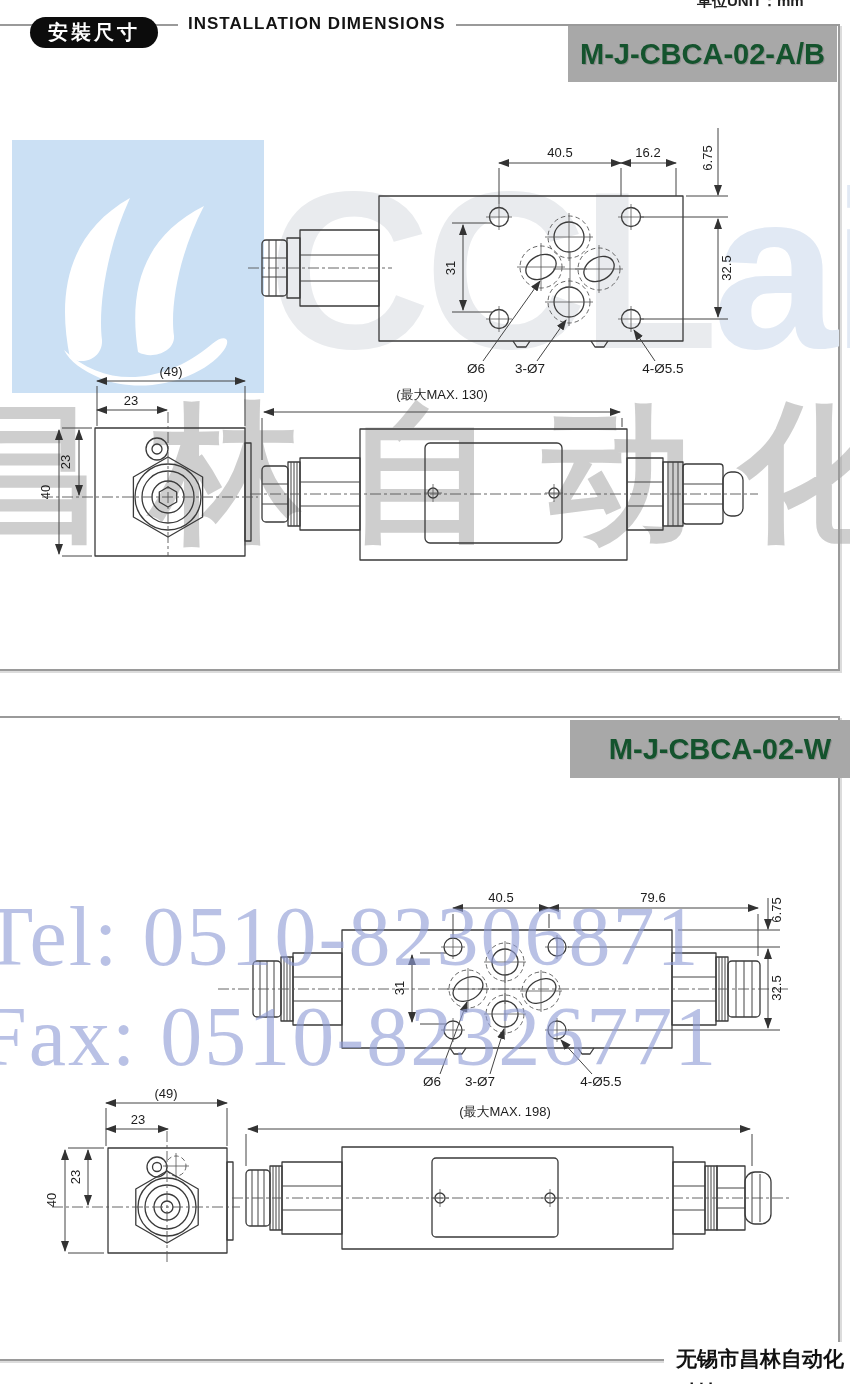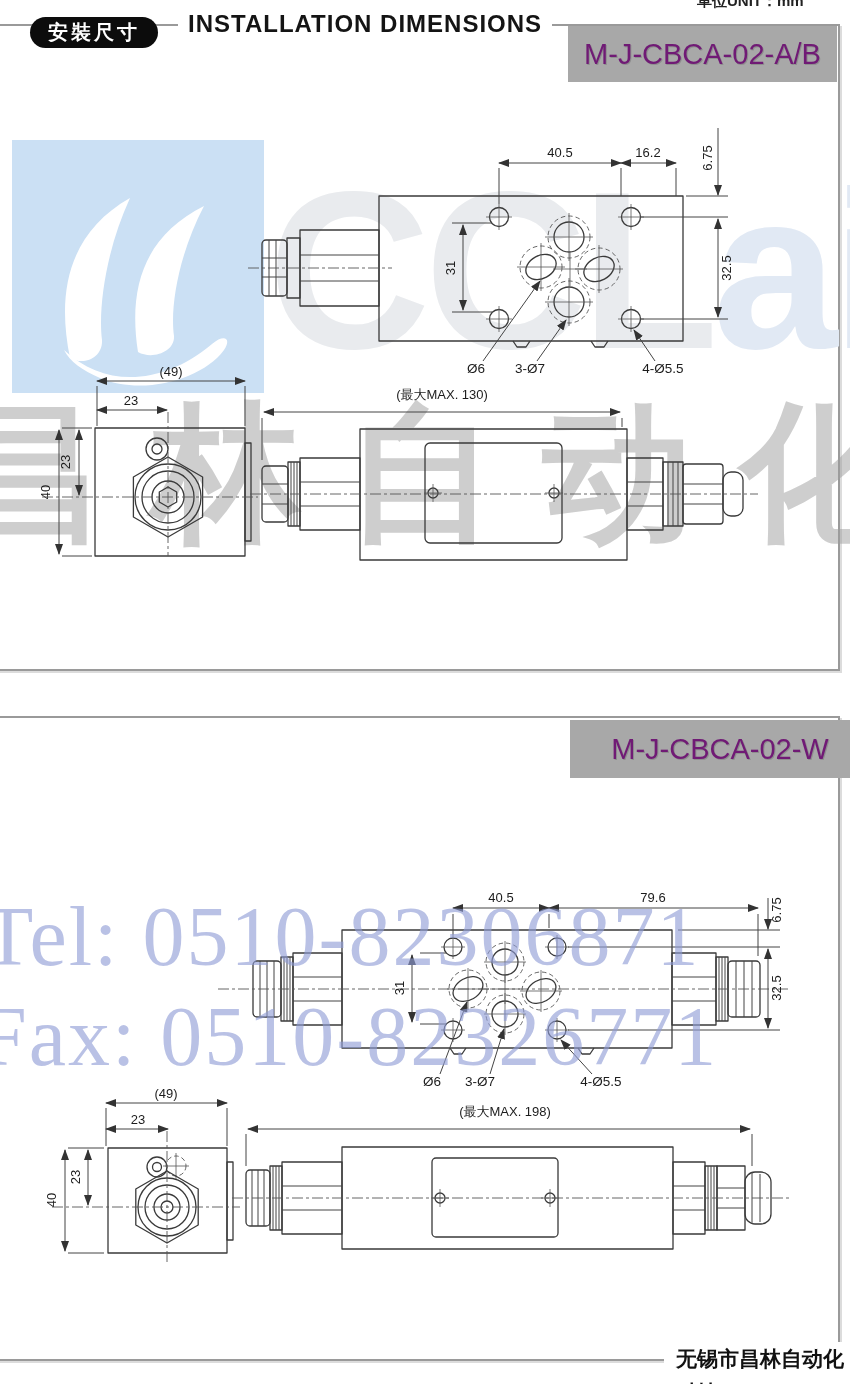--- a/index.html
+++ b/index.html
@@ -6,23 +6,23 @@
   body{width:850px;height:1384px;position:relative;overflow:hidden;background:#fff;
        font-family:"Liberation Sans","DejaVu Sans",sans-serif;}
   .abs{position:absolute;}
   
   #unit-label{left:697px;top:-8px;font-size:15px;font-weight:600;color:#222;z-index:7;}
   .frame{border:2px solid #9a9a9a;box-shadow:2px 2px 0 #dcdcdc;position:absolute;background:transparent;z-index:0;}
   #frame1{left:-14px;top:24px;width:850px;height:643px;}
   #frame2{left:-14px;top:716px;width:850px;height:641px;}
   #hdr-badge{left:30px;top:17px;height:31px;background:#0c0c0c;color:#fff;border-radius:17px;
              padding:0 18px;font-size:20px;font-weight:bold;letter-spacing:3px;line-height:31px;z-index:6;}
-  #hdr-title{left:178px;top:9px;background:#fff;padding:0 10px;font-size:24px;font-weight:bold;
+  #hdr-title{left:178px;top:9px;background:#fff;padding:0 10px;font-size:17px;font-weight:bold;
              letter-spacing:1px;color:#141414;line-height:30px;z-index:6;}
-  .banner{background:#a8a8a8;color:#701a75;font-weight:normal;font-size:29px;letter-spacing:0px;
+  .banner{background:#a8a8a8;color:#14532d;font-weight:bold;font-size:29px;letter-spacing:0px;
           display:flex;align-items:center;justify-content:center;z-index:5;
           text-shadow:1px 1px 0 #8e8e8e;}
   #banner1{left:568px;top:26px;width:269px;height:56px;}
   #banner2{left:570px;top:720px;width:300px;height:58px;}
   
   #logo-box{left:12px;top:140px;width:252px;height:253px;background:#cbe0f4;z-index:1;}
   #wm-cclair{left:268px;top:158px;font-size:225px;font-weight:bold;line-height:1;
              letter-spacing:-6px;z-index:1;white-space:nowrap;}
   #wm-cclair .p1{color:#e9ebee;} #wm-cclair .p2{color:#e1e9f4;}
   #wm-cn{left:-45px;top:375px;font-size:150px;font-weight:bold;letter-spacing:46px;

